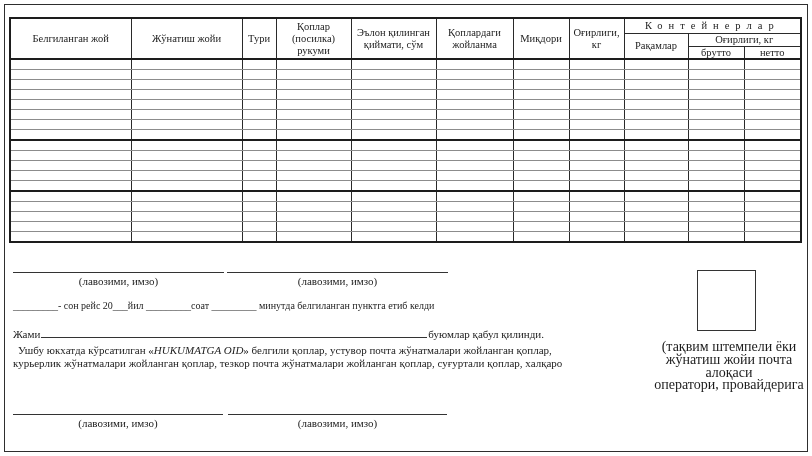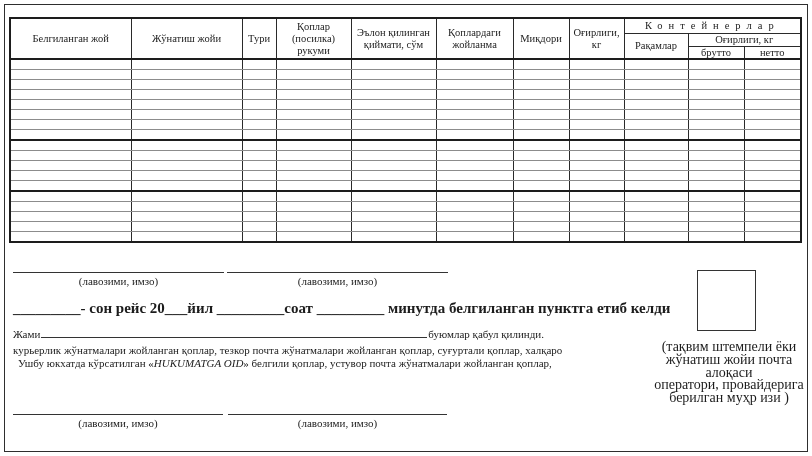--- a/index.html
+++ b/index.html
@@ -65,23 +65,22 @@
   .sig-block { position: absolute; }
   .sig-rule { border-top: 1px solid #333; height: 0; }
   .sig-label {
     text-align: center;
     font-size: 11px;
     margin-top: 2px;
     white-space: nowrap;
   }
   .arrival-line {
     left: 13px; top: 300px;
-    font-size: 15px;
+    font-size: 10px;
     white-space: nowrap;
-    font-weight: bold;
   }
   .total-line {
     left: 13px; top: 328px;
     width: 531px;
     display: flex;
     align-items: flex-end;
     font-size: 11px;
     white-space: nowrap;
   }
   .total-blank {
@@ -406,35 +405,34 @@
 
   <div class="abs arrival-line">_________- сон рейс 20___йил _________соат _________ минутда белгиланган пунктга етиб келди</div>
 
   <div class="abs total-line">
     <span>Жами</span>
     <span class="total-blank"></span>
     <span>буюмлар қабул қилинди.</span>
   </div>
 
   <div class="abs acceptance">
-    <div class="line">курьерлик жўнатмалари жойланган қоплар, тезкор почта жўнатмалари жойланган қоплар, суғуртали қоплар, халқаро</div>
     <div class="line first">
       <span>Ушбу юкхатда кўрсатилган «</span><span class="italic">HUKUMATGA OID</span><span>» белгили қоплар, устувор почта жўнатмалари жойланган қоплар,</span>
     </div>
+    <div class="line">курьерлик жўнатмалари жойланган қоплар, тезкор почта жўнатмалари жойланган қоплар, суғуртали қоплар, халқаро</div>
   </div>
 
   <div class="sig-block" style="left:13px; top:414px; width:210px;">
     <div class="sig-rule"></div>
     <div class="sig-label">(лавозими, имзо)</div>
   </div>
   <div class="sig-block" style="left:228px; top:414px; width:219px;">
     <div class="sig-rule"></div>
     <div class="sig-label">(лавозими, имзо)</div>
   </div>
 
   <div class="stamp-box"></div>
   <div class="stamp-caption">
     <div>(тақвим штемпели ёки</div>
     <div>жўнатиш жойи почта алоқаси</div>
     <div>оператори, провайдерига</div>
-    <div>берилган муҳр изи )</div>
   </div>
 </div>
 
 </body></html>

